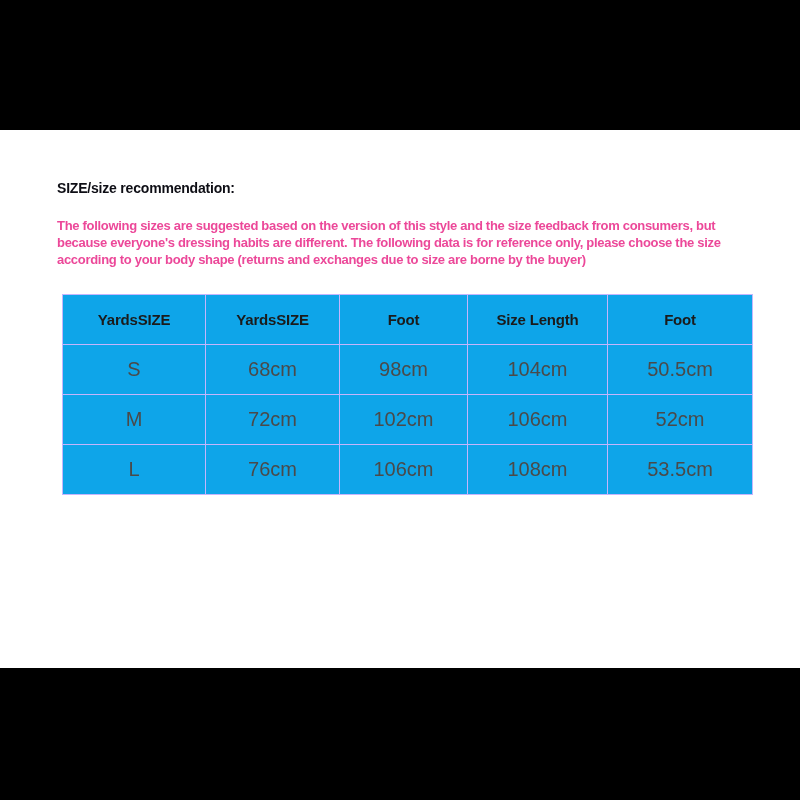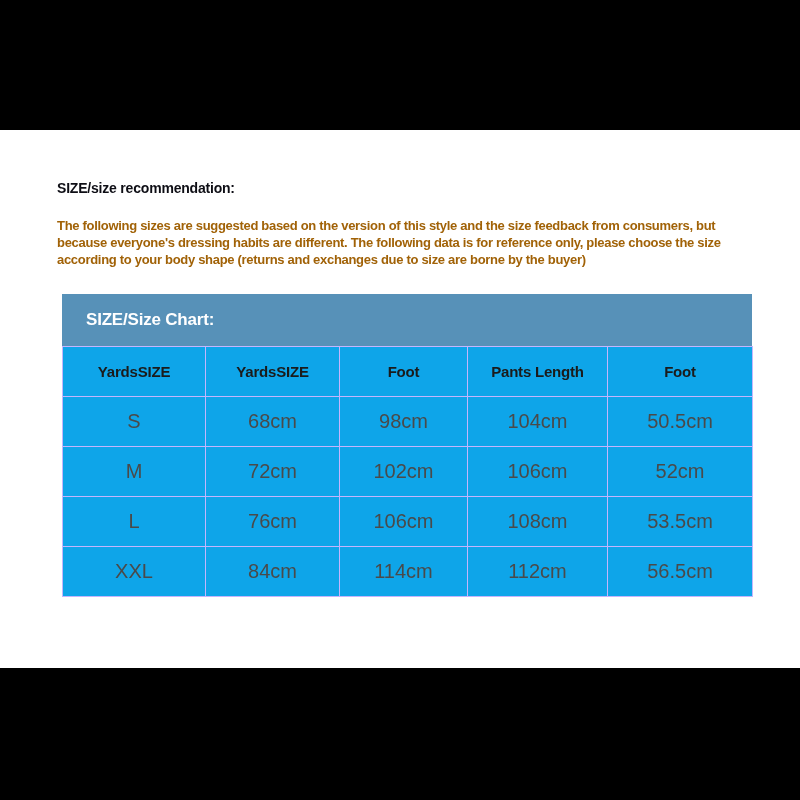--- a/index.html
+++ b/index.html
@@ -35,21 +35,21 @@
     font-size: 14px;
     font-weight: bold;
     color: #0e0e15;
     letter-spacing: -0.2px;
   }
   .rec-body {
     margin: 0 0 26px 0;
     width: 700px;
     font-size: 13px;
     font-weight: bold;
-    color: #a16207;
+    color: #ec4899;
     line-height: 17px;
     letter-spacing: -0.3px;
   }
 
   .size-table-wrap {
     margin-left: 5px;
     width: 690px;
   }
   .chart-title-bar {
     height: 52px;
@@ -96,38 +96,35 @@
 <div class="letterbox top"></div>
 
 <div class="content">
 
   <h2 class="rec-heading">SIZE/size recommendation:</h2>
 
   <p class="rec-body">The following sizes are suggested based on the version of this style and the size feedback from consumers, but because everyone's dressing habits are different. The following data is for reference only, please choose the size according to your body shape (returns and exchanges due to size are borne by the buyer)</p>
 
   <div class="size-table-wrap">
 
-    <div class="chart-title-bar">
-      <span class="title">SIZE/Size Chart:</span>
-    </div>
 
     <table class="size-table">
       <colgroup>
         <col style="width:143px">
         <col style="width:134px">
         <col style="width:128px">
         <col style="width:140px">
         <col style="width:145px">
       </colgroup>
       <thead>
         <tr>
           <th>YardsSIZE</th>
           <th>YardsSIZE</th>
           <th>Foot</th>
-          <th>Pants Length</th>
+          <th>Size Length</th>
           <th>Foot</th>
         </tr>
       </thead>
       <tbody>
         <tr>
           <td>S</td>
           <td>68cm</td>
           <td>98cm</td>
           <td>104cm</td>
           <td>50.5cm</td>
@@ -139,25 +136,18 @@
           <td>106cm</td>
           <td>52cm</td>
         </tr>
         <tr>
           <td>L</td>
           <td>76cm</td>
           <td>106cm</td>
           <td>108cm</td>
           <td>53.5cm</td>
         </tr>
-        <tr>
-          <td>XXL</td>
-          <td>84cm</td>
-          <td>114cm</td>
-          <td>112cm</td>
-          <td>56.5cm</td>
-        </tr>
       </tbody>
     </table>
   </div>
 </div>
 
 <div class="letterbox bottom"></div>
 
 </body></html>

